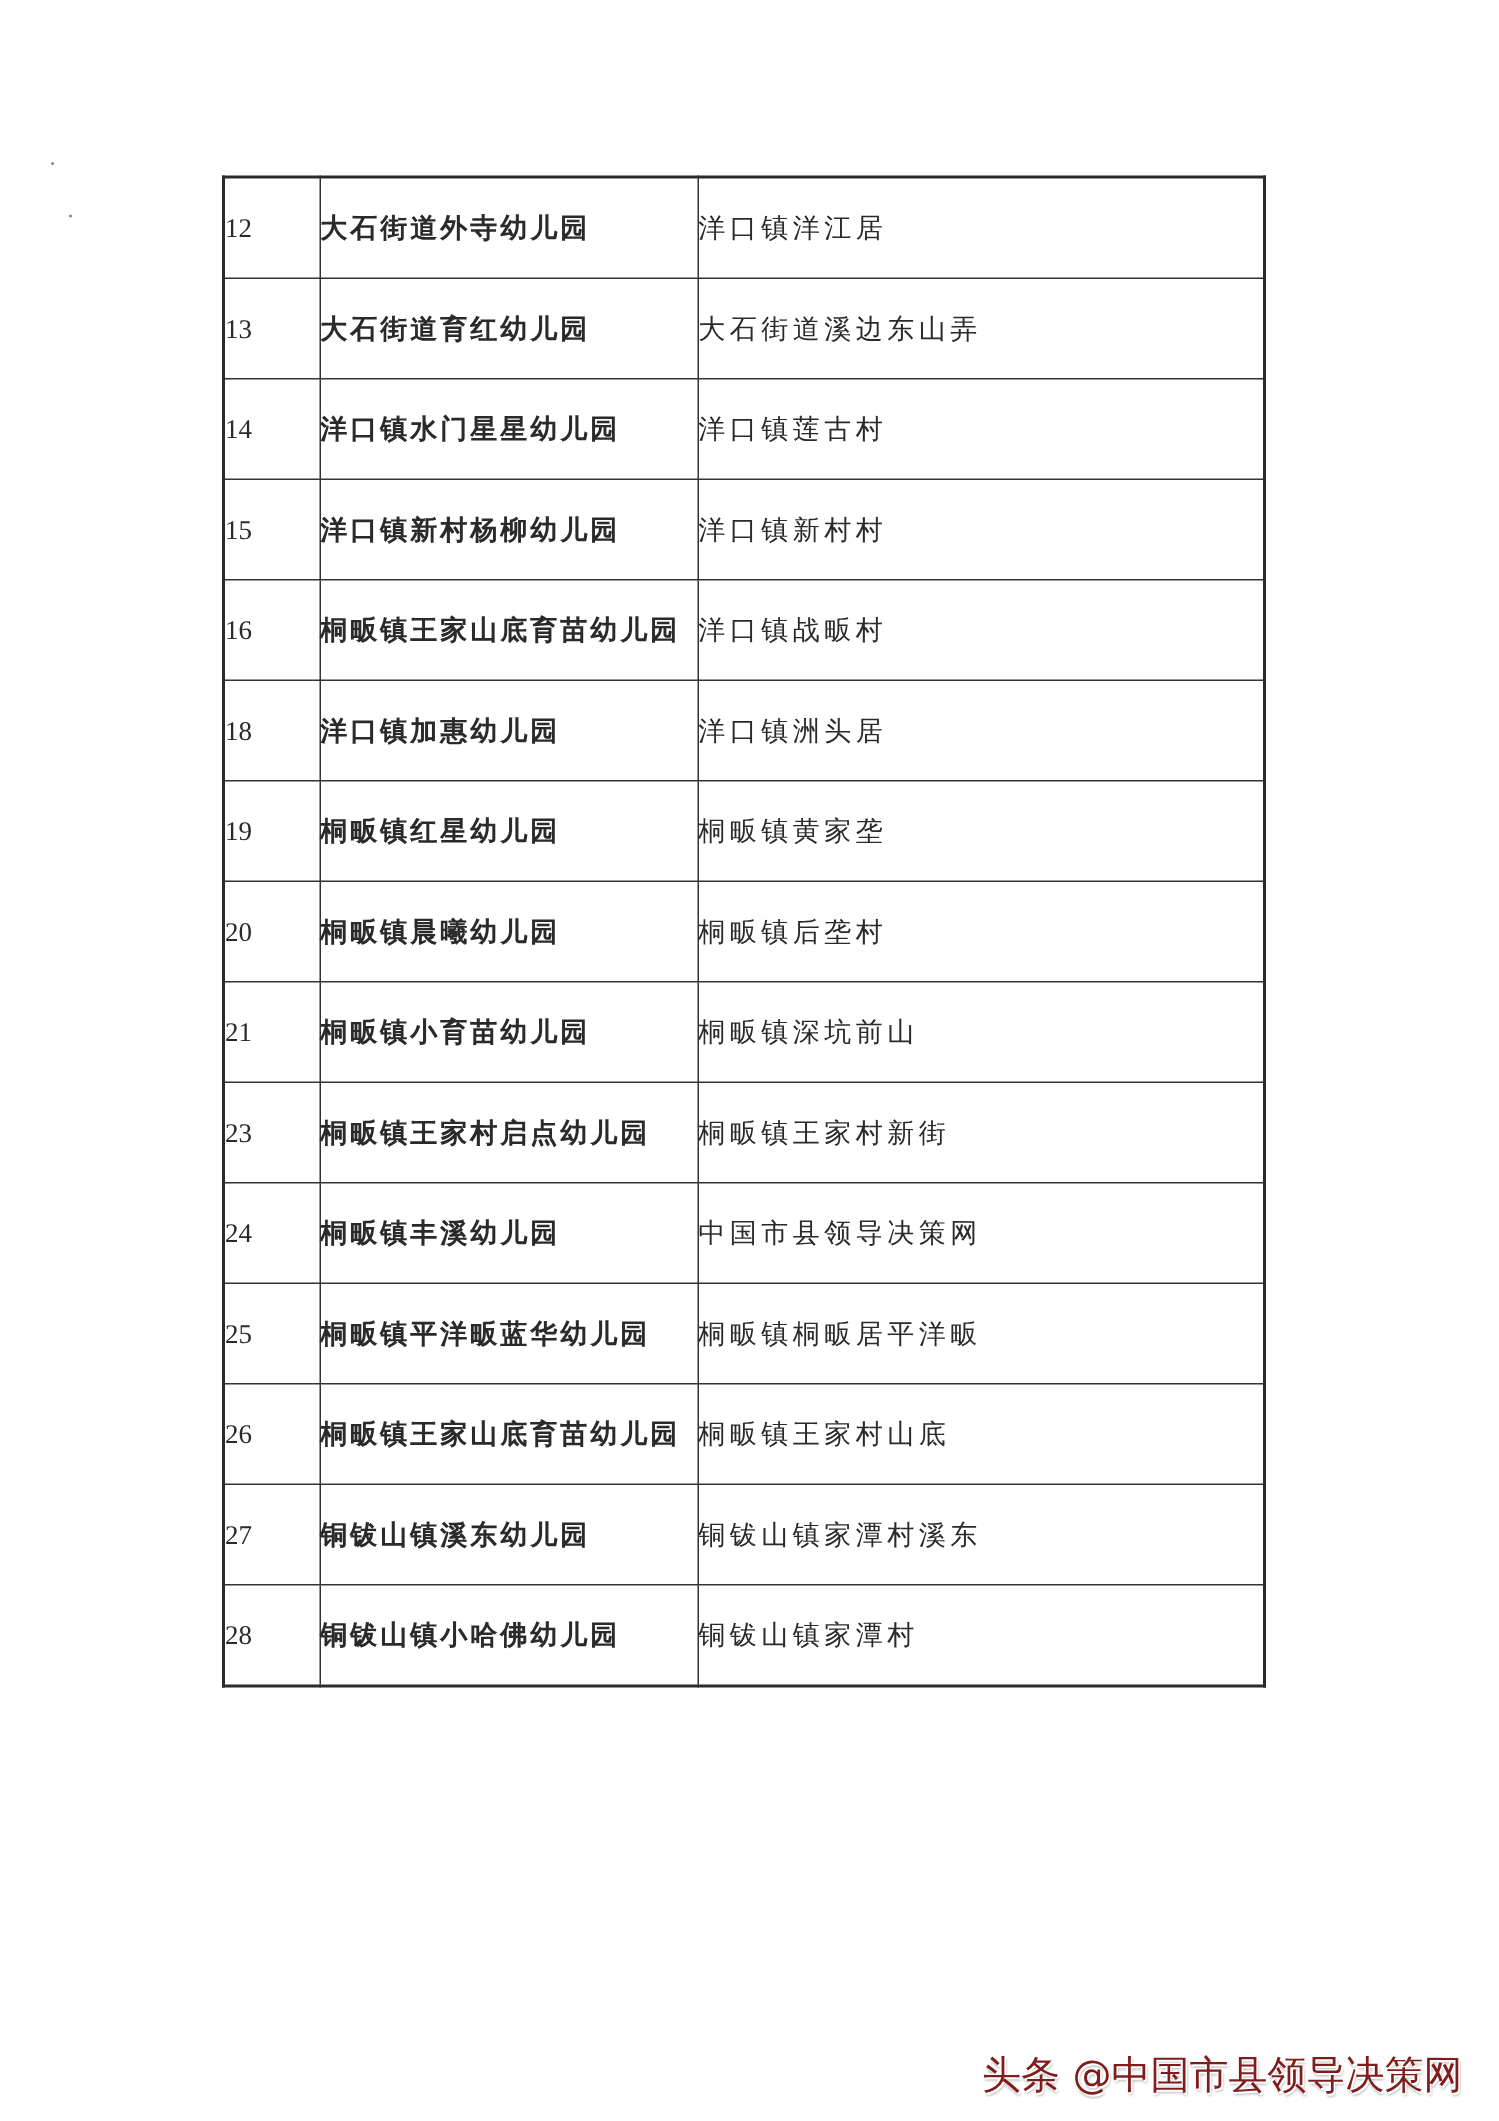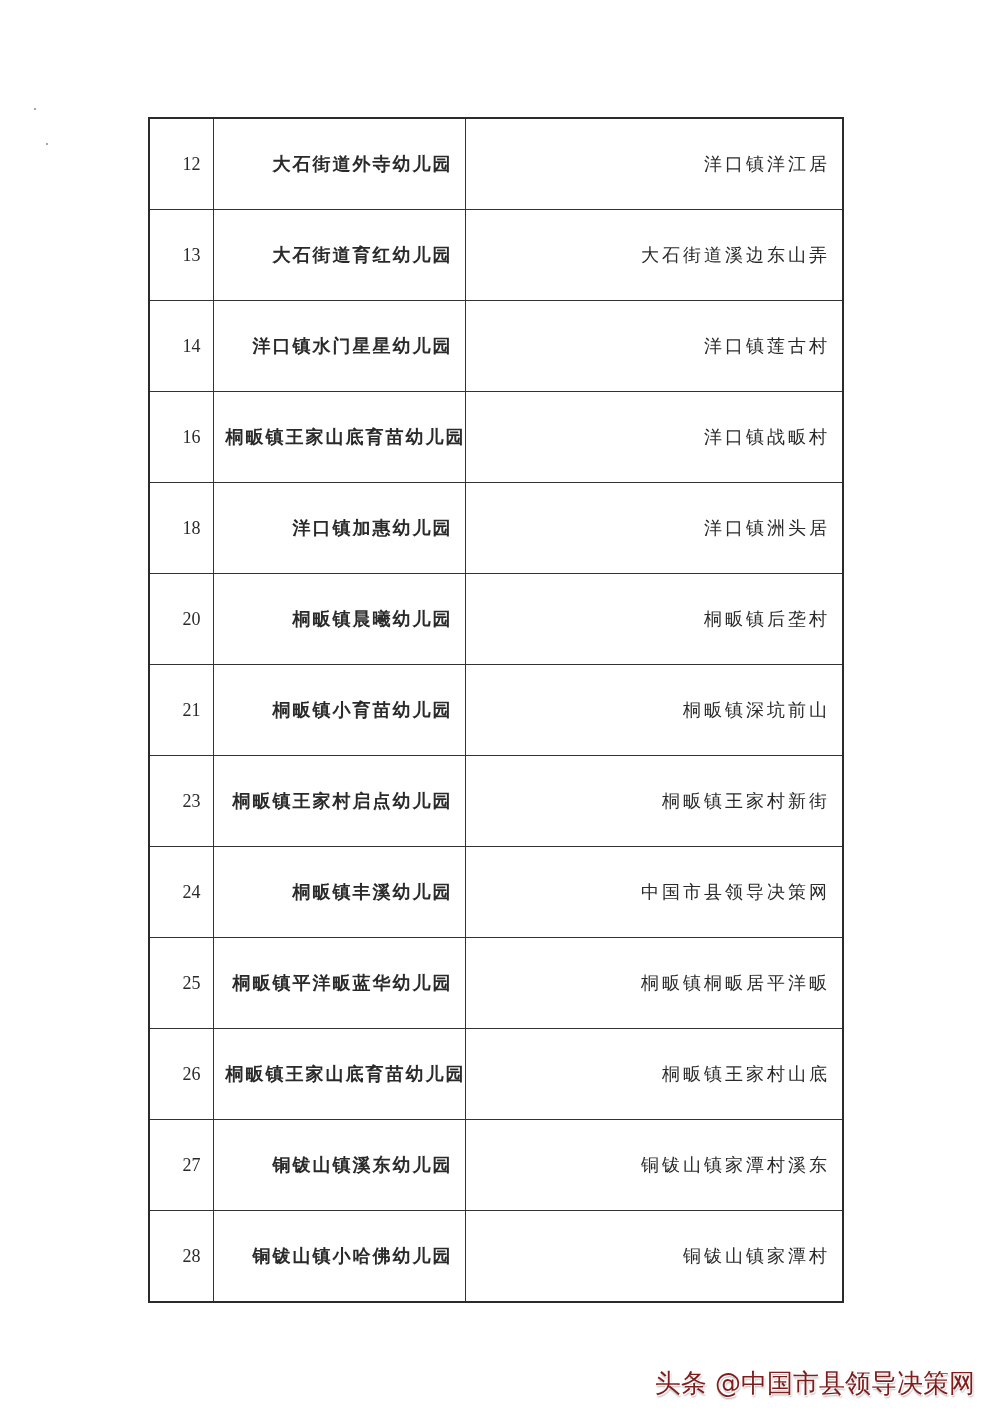--- a/index.html
+++ b/index.html
@@ -20,22 +20,22 @@
       left: 148px;
       top: 117px;
       width: 694px;
       border-collapse: collapse;
       table-layout: fixed;
       border: 2px solid #2b2b2b;
     }
     .page-table td {
       border: 1.5px solid #333333;
       height: 66px;
-      padding: 12px;
-      text-align: right;
+      padding: 0;
+      text-align: left;
       vertical-align: middle;
       font-size: 18px;
       letter-spacing: 3px;
       white-space: nowrap;
     }
     .page-table col.c-num { width: 64px; }
     .page-table col.c-name { width: 252px; }
     .page-table col.c-addr { width: 378px; }
     .page-table td.num {
       font-family: "Liberation Serif", "DejaVu Serif", serif;
@@ -86,28 +86,38 @@
       <td class="num">13</td>
       <td class="name">大石街道育红幼儿园</td>
       <td class="addr">大石街道溪边东山弄</td>
     </tr>
     <tr>
       <td class="num">14</td>
       <td class="name">洋口镇水门星星幼儿园</td>
       <td class="addr">洋口镇莲古村</td>
     </tr>
     <tr>
+      <td class="num">15</td>
+      <td class="name">洋口镇新村杨柳幼儿园</td>
+      <td class="addr">洋口镇新村村</td>
+    </tr>
+    <tr>
       <td class="num">16</td>
       <td class="name">桐畈镇王家山底育苗幼儿园</td>
       <td class="addr">洋口镇战畈村</td>
     </tr>
     <tr>
       <td class="num">18</td>
       <td class="name">洋口镇加惠幼儿园</td>
       <td class="addr">洋口镇洲头居</td>
+    </tr>
+    <tr>
+      <td class="num">19</td>
+      <td class="name">桐畈镇红星幼儿园</td>
+      <td class="addr">桐畈镇黄家垄</td>
     </tr>
     <tr>
       <td class="num">20</td>
       <td class="name">桐畈镇晨曦幼儿园</td>
       <td class="addr">桐畈镇后垄村</td>
     </tr>
     <tr>
       <td class="num">21</td>
       <td class="name">桐畈镇小育苗幼儿园</td>
       <td class="addr">桐畈镇深坑前山</td>

